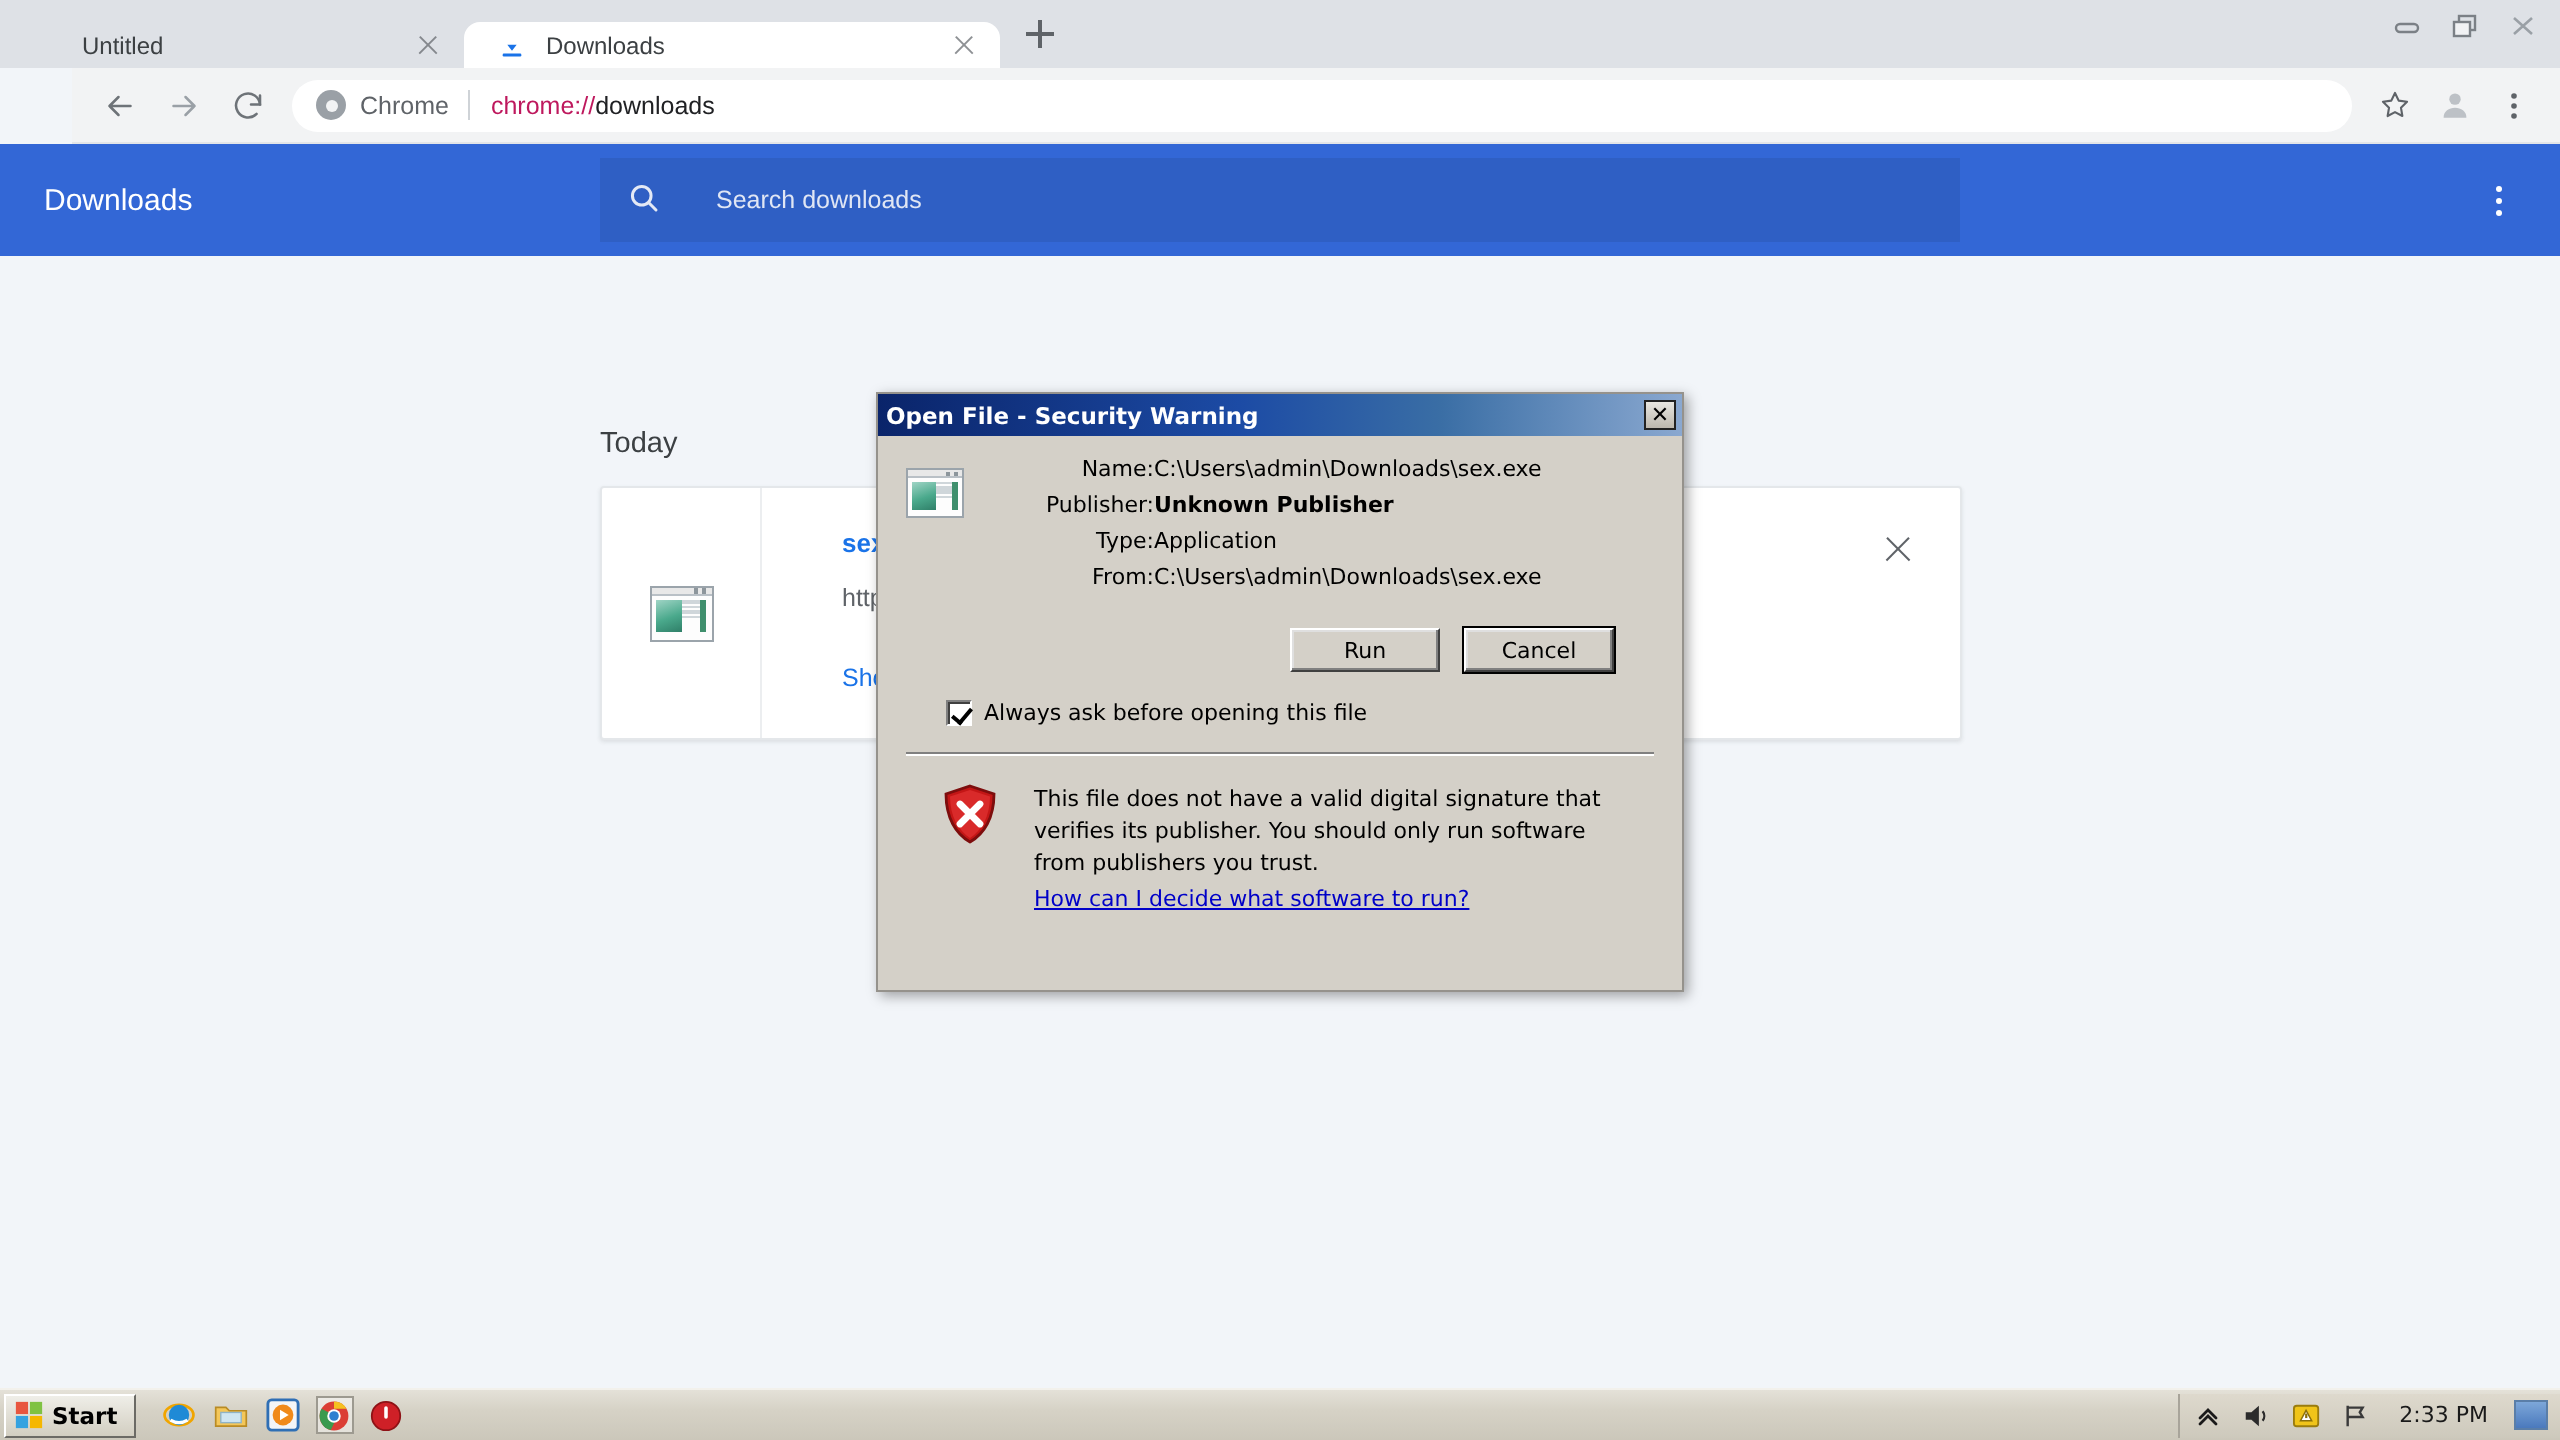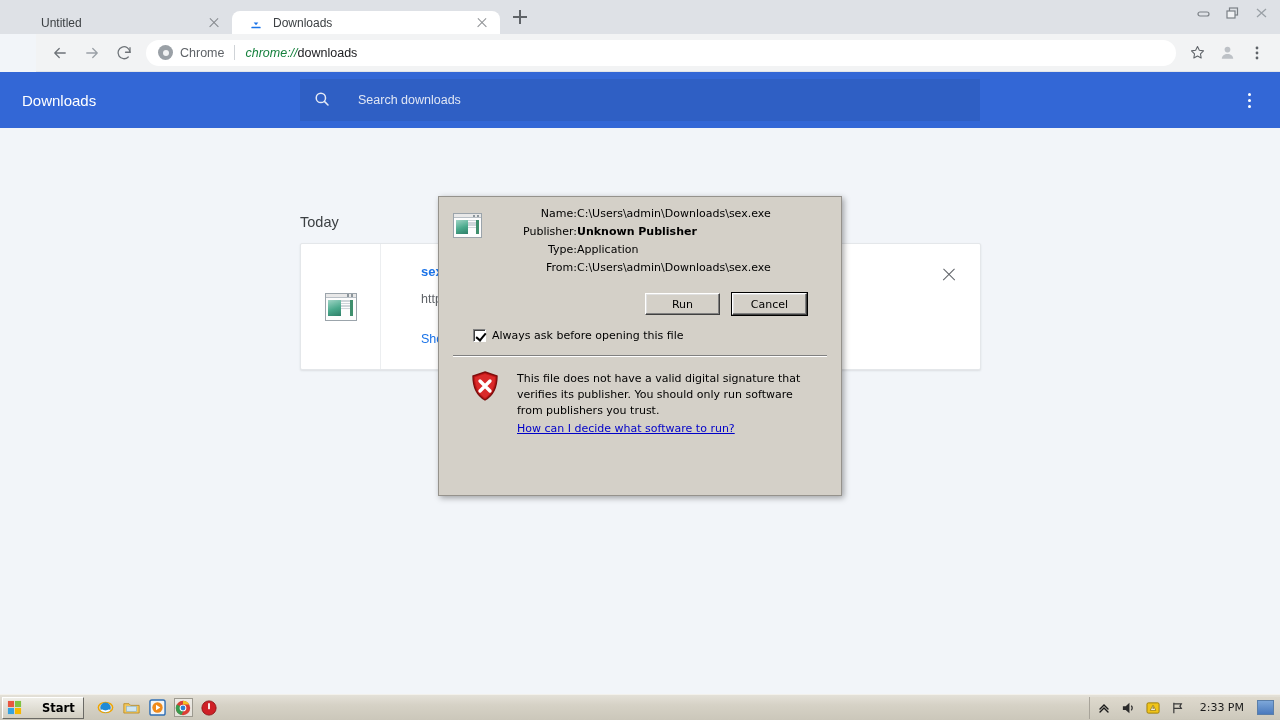--- a/index.html
+++ b/index.html
@@ -136,21 +136,21 @@
   #chrome-brand-icon::after {
     content:""; position:absolute; left:4.5px; top:4.5px;
     width:6px; height:6px; border-radius:50%; background:#f2f3f4;
   }
   #omnibox-scheme { color: #5f6368; }
   #omnibox-divider {
     width: 1px; height: 15px;
     background: #cfd3d7;
     margin: 0 10px;
   }
-  #omnibox-url-prefix { color: #15803d; font-style: italic; }
+  #omnibox-url-prefix { color: #be185d; }
   #omnibox-url-main { color: #202124; }
   .tb-icon {
     width: 30px; height: 30px;
     display: flex; align-items: center; justify-content: center;
     color: #5f6368;
     flex: 0 0 30px;
   }
 
   
   #downloads-header {
@@ -384,21 +384,21 @@
   }
   #start-button {
     height: 22px;
     margin-left: 2px;
     padding: 0 8px 0 4px;
     display: flex; align-items: center;
     background: linear-gradient(to bottom,#efeee8,#d2cec1);
     border-top: 1px solid #fff; border-left: 1px solid #fff;
     border-right: 1px solid #6b6a65; border-bottom: 1px solid #6b6a65;
     font-weight: bold; font-size: 11.5px; color: #000;
-    gap: 20px;
+    gap: 4px;
   }
   #quicklaunch {
     display: flex; align-items: center;
     gap: 7px;
     margin-left: 12px;
   }
   .ql-icon {
     width: 19px; height: 19px;
     display: flex; align-items: center; justify-content: center;
     position: relative;
@@ -556,20 +556,24 @@
         <div id="download-url">https:</div>
         <div id="download-show-link">Show</div>
       </div>
       <div id="download-close-button"></div>
     </div>
 
   </div>
 
   <div id="security-dialog">
 
+    <div id="dialog-titlebar">
+      <span id="dialog-title">Open File - Security Warning</span>
+      <span id="dialog-close-button">✕</span>
+    </div>
 
     <div id="dialog-body">
 
       <div id="dialog-file-row">
         <div id="dialog-file-icon-cell">
           <div class="app-icon" style="width:29px;height:25px;">
             <span class="ai-bar"></span>
               <span class="ai-dots"></span>
             <span class="ai-left"></span>
             <span class="ai-lines">

